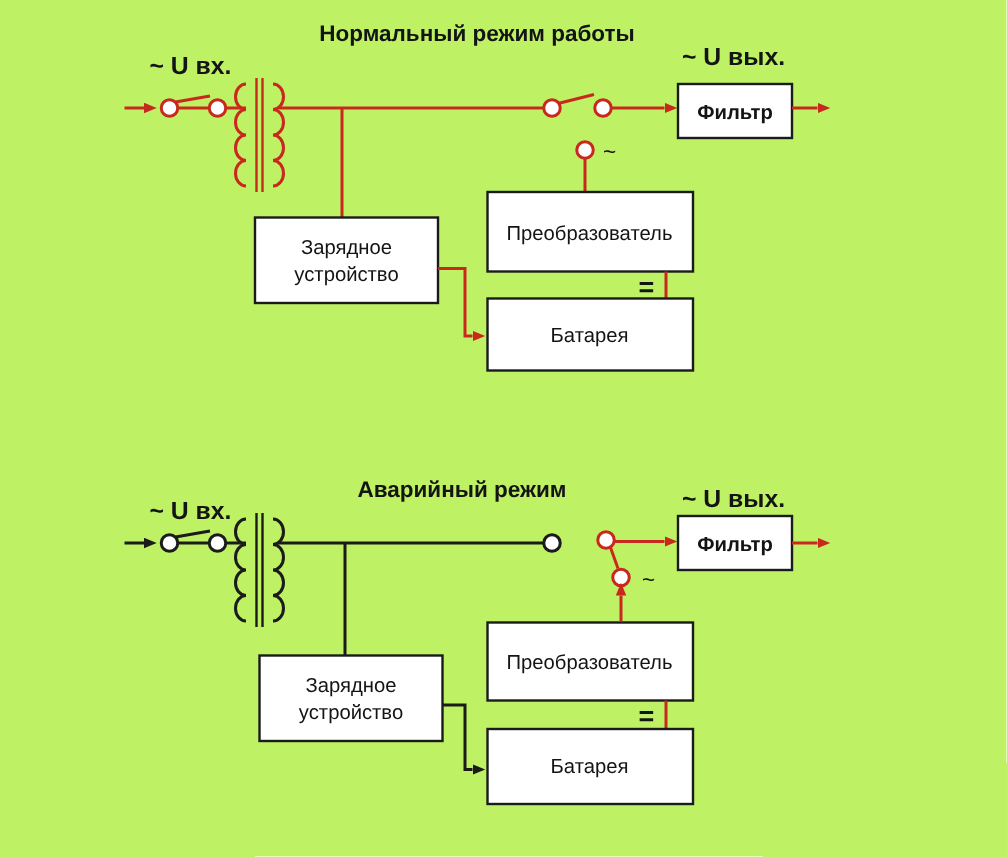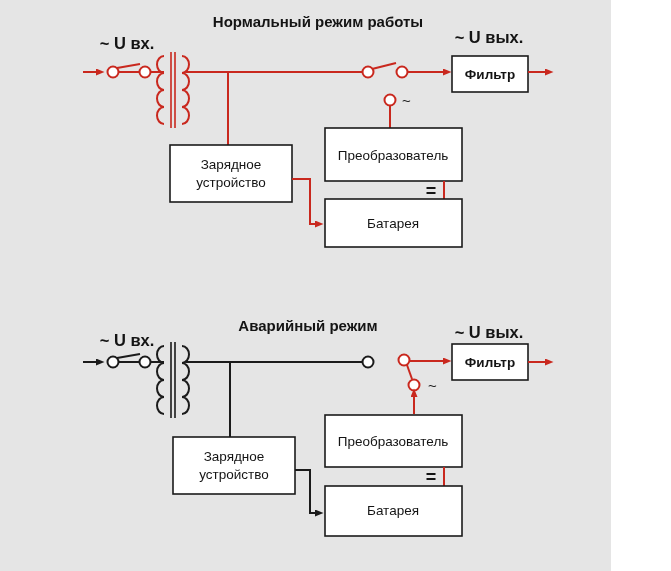--- a/index.html
+++ b/index.html
@@ -1,16 +1,16 @@
 <!DOCTYPE html>
 <html style="--active: #c9281e; --inactive: #1b1b1b;"><head>
 <meta charset="utf-8">
 <style>
   html,body{margin:0;padding:0;background:#fff;}
-  .stage{width:611px;height:571px;background:#e5e5e5;position:relative;overflow:hidden;
+  .stage{width:671px;height:571px;background:#bef264;position:relative;overflow:hidden;
          font-family:"Liberation Sans",sans-serif;}
   svg{display:block;}
   .stroke-active{stroke:var(--active,#c9281e);stroke-width:2;fill:none;}
   .stroke-inactive{stroke:var(--inactive,#1b1b1b);stroke-width:2;fill:none;}
   .node-active{stroke:var(--active,#c9281e);stroke-width:2;fill:#fff;}
   .node-inactive{stroke:var(--inactive,#1b1b1b);stroke-width:2;fill:#fff;}
   .box{stroke:var(--inactive,#1b1b1b);stroke-width:1.6;fill:#fff;}
   .t-title{font:bold 15px "Liberation Sans",sans-serif;fill:#141414;text-anchor:middle;}
   .t-io{font:bold 16.5px "Liberation Sans",sans-serif;fill:#141414;text-anchor:middle;}
   .t-box{font:13.5px "Liberation Sans",sans-serif;fill:#141414;text-anchor:middle;}

